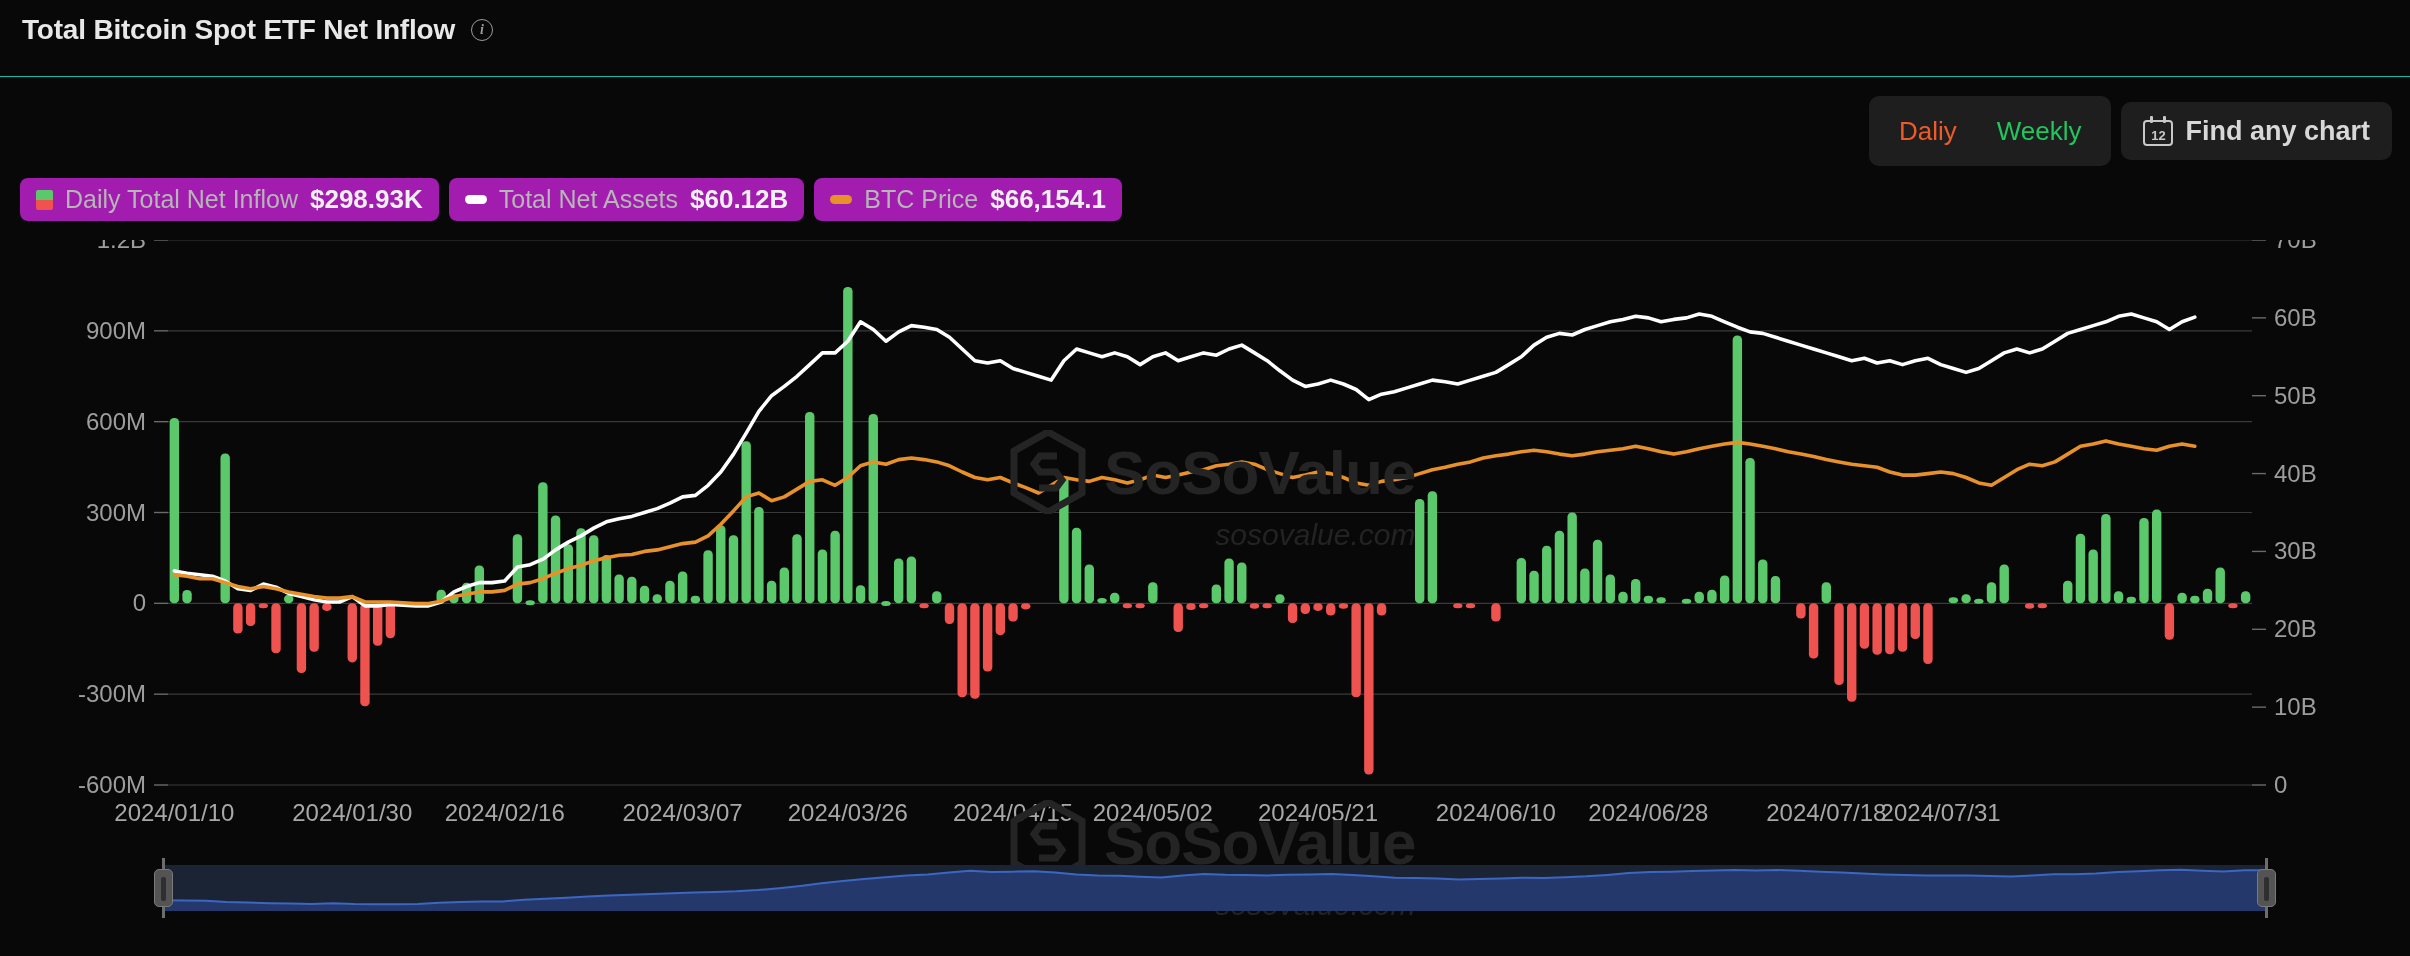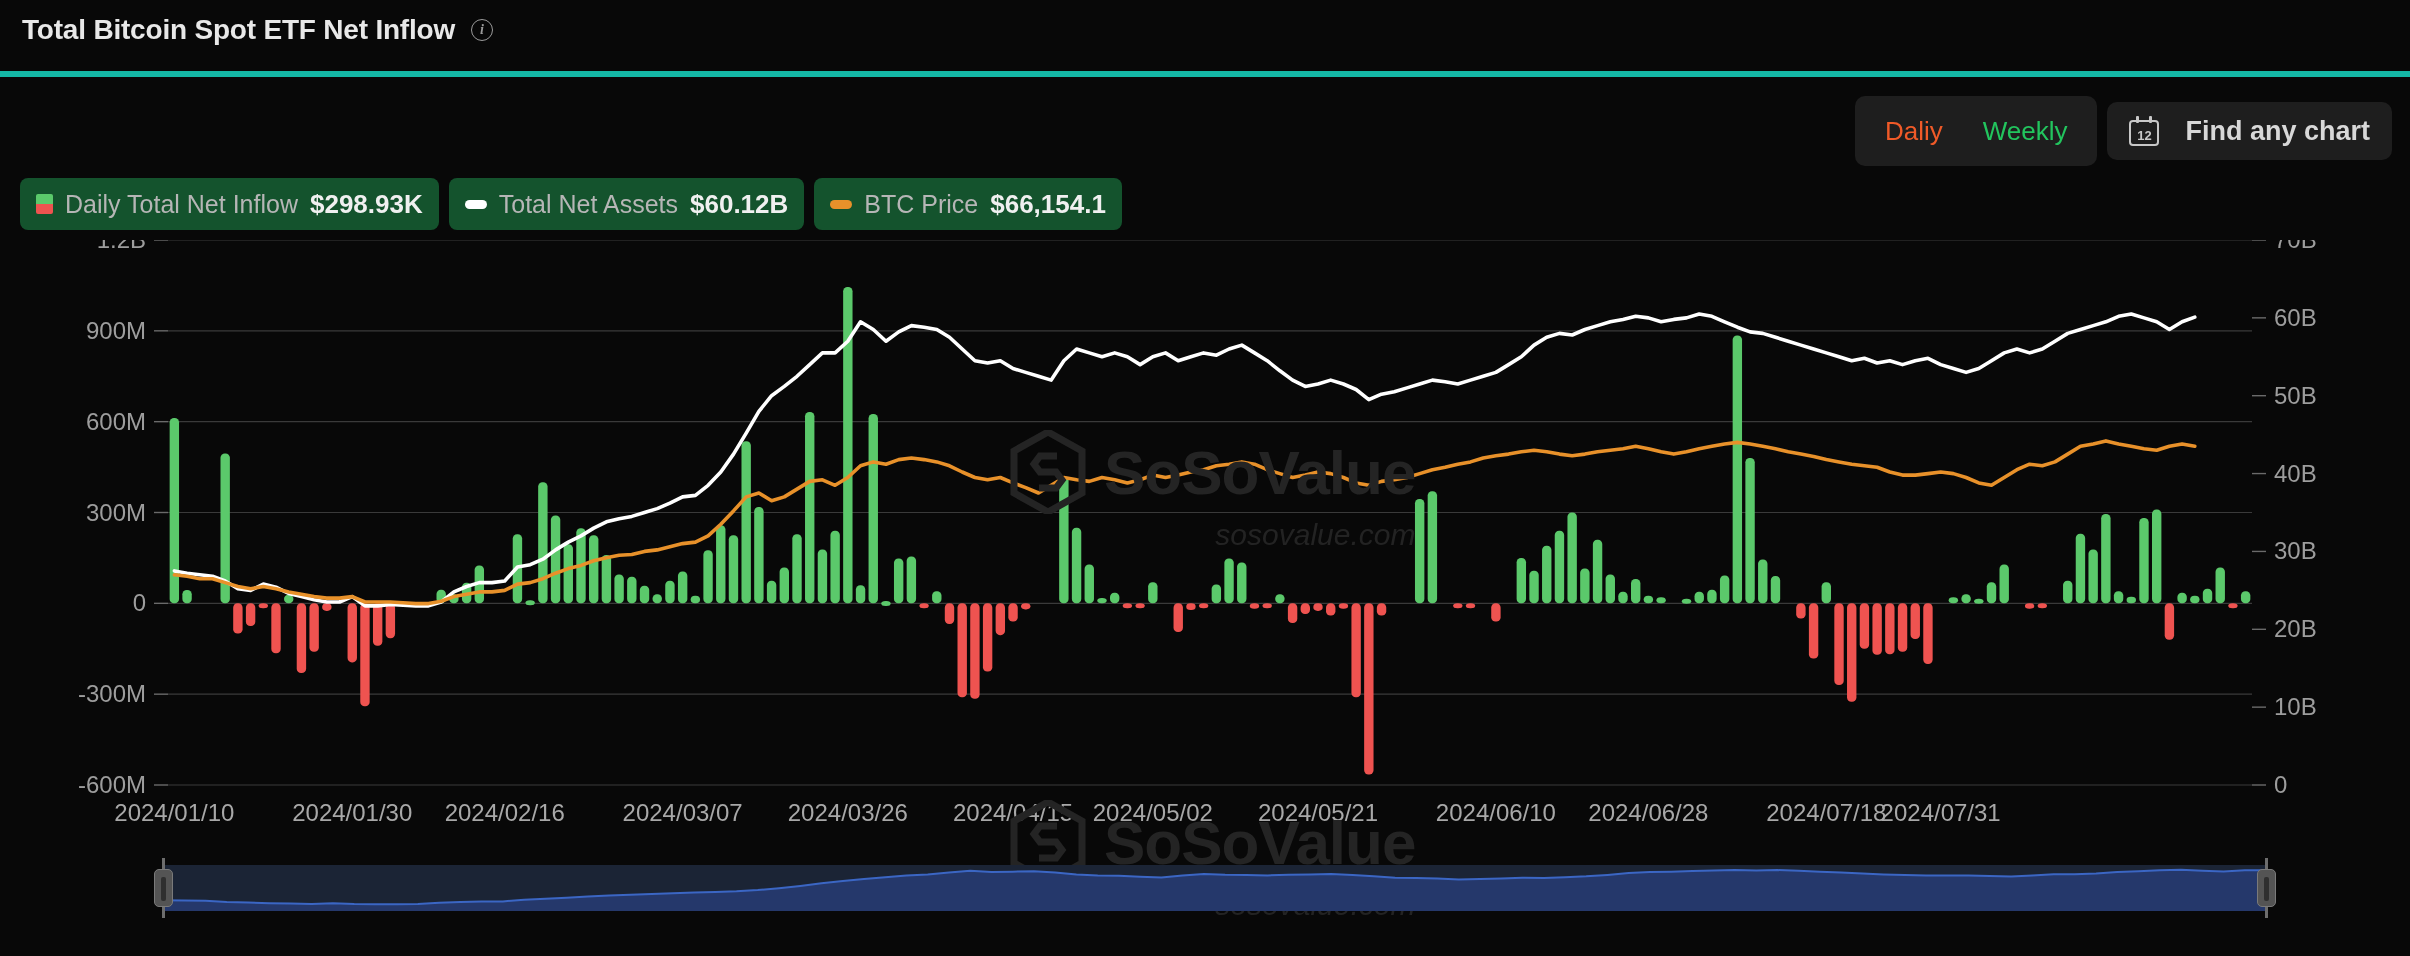--- a/index.html
+++ b/index.html
@@ -9,21 +9,21 @@
     background:#080808;
     font-family:"Liberation Sans", sans-serif;
     color:#e3e3e3;
     overflow:hidden;
     position:relative;
   }
 
   
   #header {
     position:absolute; left:0; top:0; width:2410px; height:77px;
-    border-bottom:6px solid #14b8a6;
+    border-bottom:1px solid #14b8a6;
   }
   #title-row {
     position:absolute; left:22px; top:14px;
     display:flex; align-items:center; gap:16px;
   }
   #page-title {
     font-size:28px; font-weight:bold; color:#e8e8e8; letter-spacing:-0.2px;
   }
   .info-icon {
     width:22px; height:22px; border-radius:50%;
@@ -42,21 +42,21 @@
     background:#1e1e1e; border-radius:10px;
     height:70px; display:flex; align-items:center; padding:0 10px;
   }
   .interval-btn {
     font-size:26px; padding:8px 20px; border-radius:8px;
     color:#22c55e; cursor:pointer; white-space:nowrap;
   }
   .interval-btn.active { color:#f05a28; }
   #find-chart-btn {
     background:#1e1e1e; border-radius:10px; height:58px;
-    display:flex; align-items:center; gap:26px; padding:0 22px;
+    display:flex; align-items:center; gap:12px; padding:0 22px;
     cursor:pointer;
   }
   #find-chart-btn .label { font-size:27px; font-weight:bold; color:#d8d8d8; white-space:nowrap; }
   .cal-icon { width:30px; height:30px; position:relative; }
   .cal-icon .body {
     position:absolute; left:0; top:4px; width:30px; height:26px;
     border:2.4px solid #c8c8c8; border-radius:4px;
   }
   .cal-icon .tick { position:absolute; top:0; width:2.4px; height:7px; background:#c8c8c8; border-radius:1px; }
   .cal-icon .tick.t1 { left:7px; }
@@ -65,21 +65,21 @@
     position:absolute; left:0; top:12px; width:30px; text-align:center;
     font-size:13px; font-weight:bold; color:#c8c8c8; line-height:15px;
   }
 
   
   #legend {
     position:absolute; left:20px; top:178px;
     display:flex; align-items:center; gap:10px;
   }
   .legend-item {
-    background:#14532d; border-radius:8px; height:52px;
+    background:#a21caf; border-radius:8px; height:43px;
     display:flex; align-items:center; gap:12px; padding:0 16px;
     cursor:pointer;
   }
   .legend-name { font-size:25px; color:#b6b6b6; white-space:nowrap; }
   .legend-value { font-size:26px; font-weight:bold; color:#f0f0f0; white-space:nowrap; }
   .mk-split { width:17px; height:20px; border-radius:2px; overflow:hidden; display:flex; flex-direction:column; }
   .mk-split .up { flex:1; background:#5bc96b; }
   .mk-split .dn { flex:1; background:#ef5350; }
   .mk-line { width:22px; height:9px; border-radius:5px; }
 

